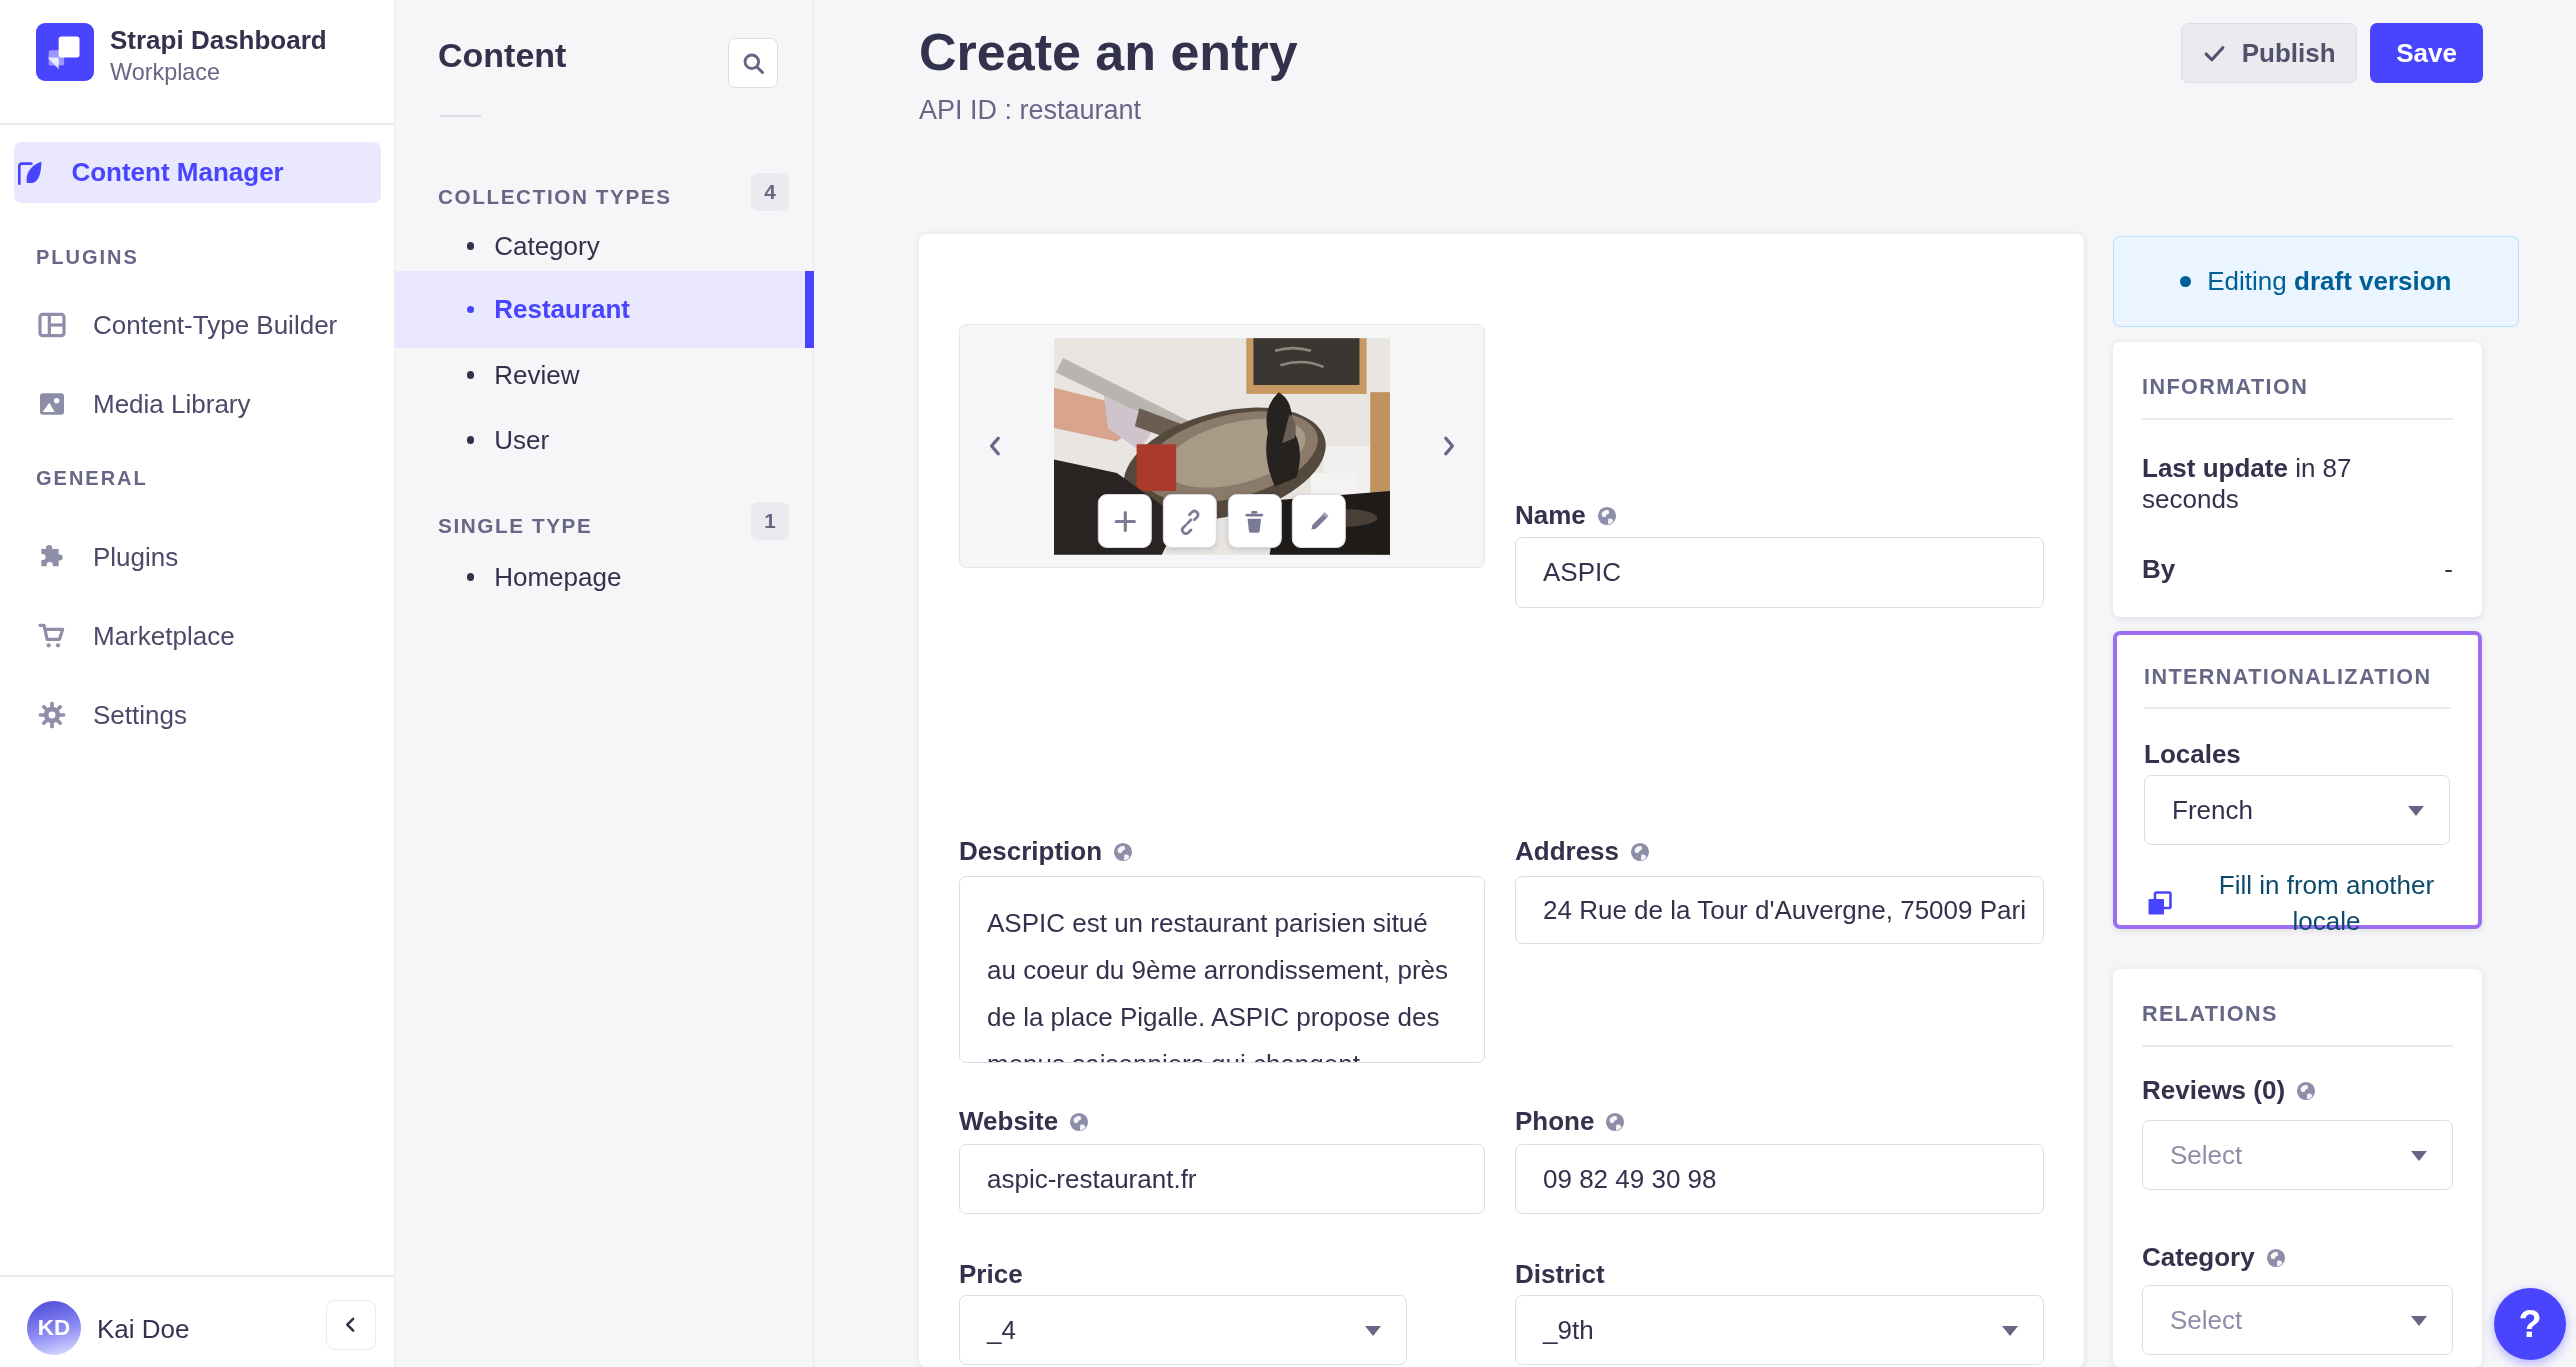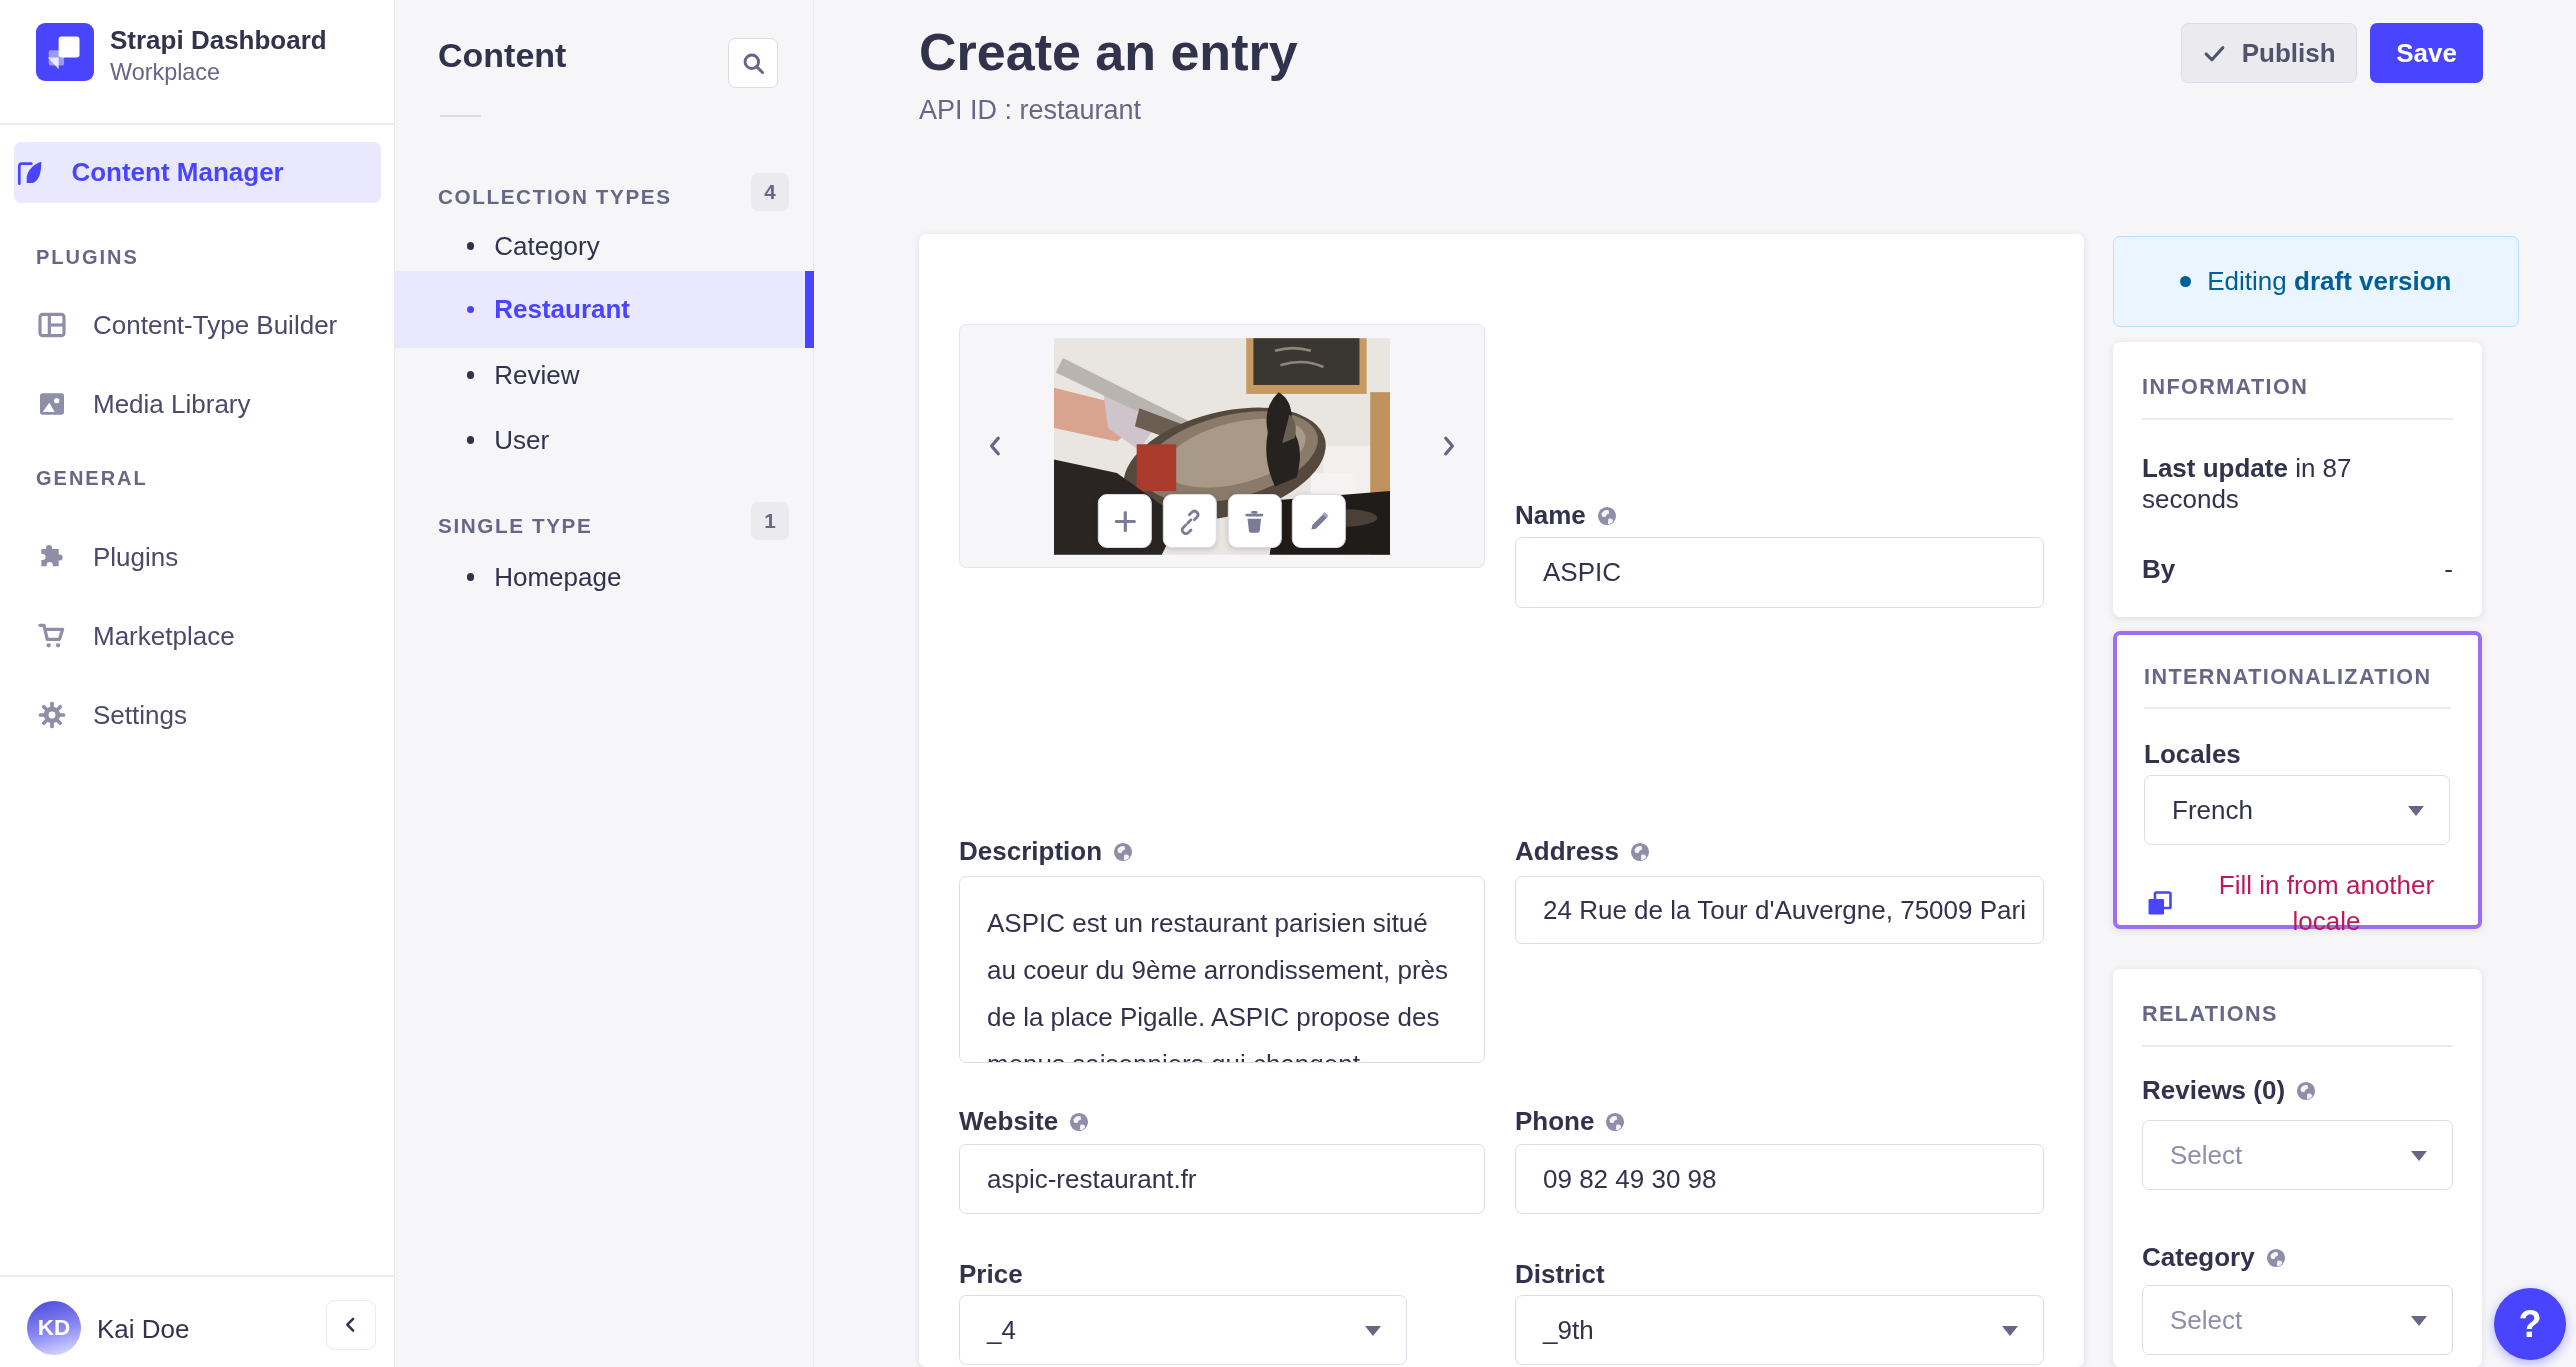--- a/index.html
+++ b/index.html
@@ -61,21 +61,21 @@
 
   
   .draft-box { position:absolute; left:2113px; top:236px; width:406px; height:91px; background:#eaf5ff; border:1.8px solid #b8e1ff; border-radius:7.2px; display:flex; align-items:center; justify-content:center; gap:16px; font-size:26px; color:#006096; }
   .draft-box b { font-weight:700; }
   .draft-dot { width:10.8px; height:10.8px; border-radius:50%; background:#006096; }
   .p-card { position:absolute; left:2113px; width:369px; background:#fff; border-radius:7.2px; box-shadow:0 1.8px 7.2px rgba(33,33,52,.1); }
   .p-head { position:absolute; left:29px; top:32px; font-size:21.6px; font-weight:700; letter-spacing:1.4px; color:#666687; }
   .p-hr { position:absolute; left:29px; right:29px; top:76px; height:1.8px; background:#eaeaef; }
   .i18n-card { border:4.5px solid #9b6ef3; }
   .fill-link { position:absolute; left:27px; right:18px; top:232px; display:flex; align-items:center; gap:18px; cursor:pointer; }
-  .fill-link .txt { flex:1; text-align:center; font-size:26px; color:#be185d; line-height:36px; }
+  .fill-link .txt { flex:1; text-align:center; font-size:26px; color:#0c4a6e; line-height:36px; }
   .help-btn { position:absolute; left:2494px; top:1288px; width:72px; height:72px; border-radius:50%; background:#4945ff; color:#fff; font-size:38px; font-weight:700; display:flex; align-items:center; justify-content:center; cursor:pointer; box-shadow:0 3.6px 10.8px rgba(73,69,255,.4); }
 
   svg { display:block; }
 </style>
 </head>
 <body>
 
 <svg width="0" height="0" style="position:absolute">
   <defs>
     <g id="icon-globe">

